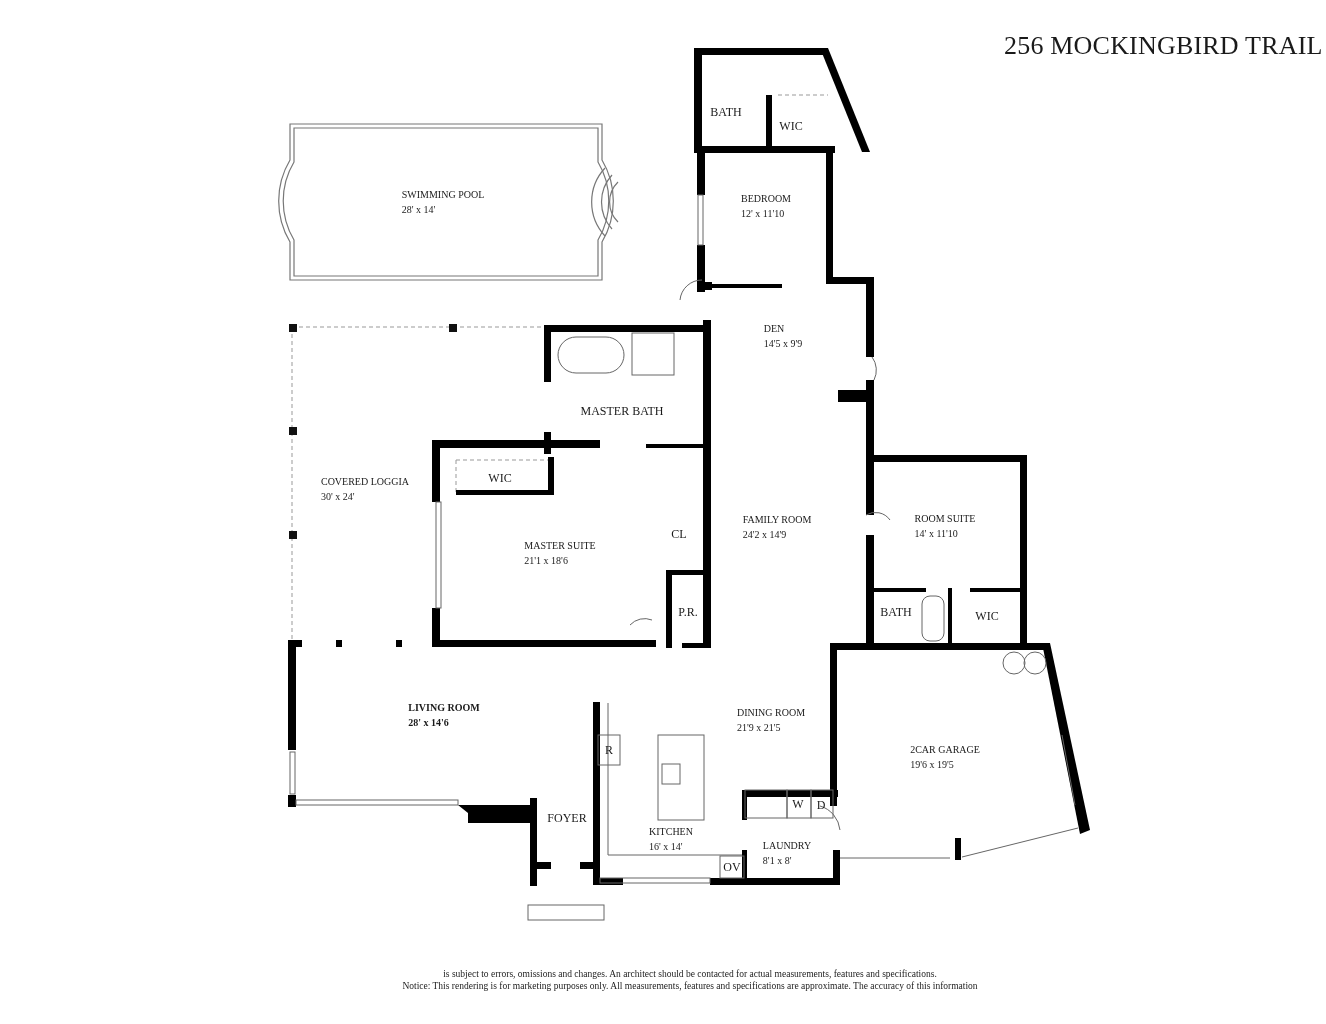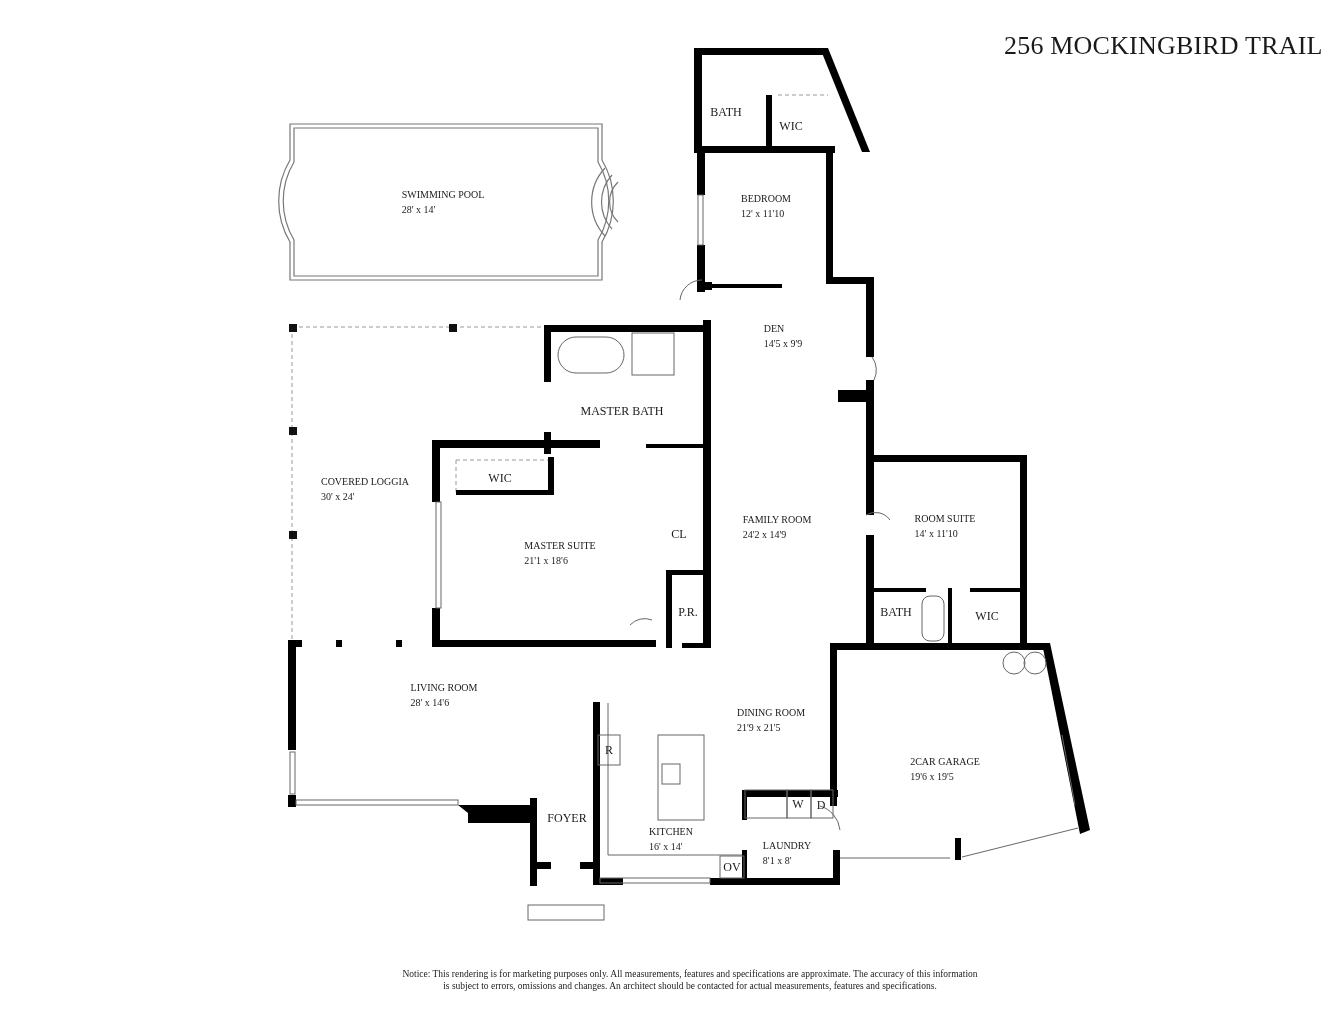--- a/index.html
+++ b/index.html
@@ -159,43 +159,43 @@
 <div class="lbl" style="left:777px; top:512px;">
   <span>FAMILY ROOM</span>
   <span class="dim">24'2 x 14'9</span>
 </div>
 <div class="lbl" style="left:945px; top:511px;">
   <span>ROOM SUITE</span>
   <span class="dim">14' x 11'10</span>
 </div>
 <div class="small" style="left:896px; top:612px;">BATH</div>
 <div class="small" style="left:987px; top:616px;">WIC</div>
-<div class="lbl" style="left:444px; top:680px;">
+<div class="lbl" style="left:444px; top:700px;font-weight:bold;">
   <span>LIVING ROOM</span>
   <span class="dim">28' x 14'6</span>
 </div>
 <div class="lbl" style="left:771px; top:705px;">
   <span>DINING ROOM</span>
   <span class="dim">21'9 x 21'5</span>
 </div>
-<div class="lbl" style="left:945px; top:742px;margin-top:12px;">
+<div class="lbl" style="left:945px; top:742px;">
   <span>2CAR GARAGE</span>
   <span class="dim">19'6 x 19'5</span>
 </div>
 <div class="lbl" style="left:671px; top:824px;">
   <span>KITCHEN</span>
   <span class="dim">16' x 14'</span>
 </div>
 <div class="lbl" style="left:787px; top:838px;">
   <span>LAUNDRY</span>
   <span class="dim">8'1 x 8'</span>
 </div>
 <div class="small" style="left:567px; top:818px;">FOYER</div>
 
 <div class="small" style="left:609px; top:750px;">R</div>
 <div class="small" style="left:798px; top:804px;">W</div>
 <div class="small" style="left:821px; top:805px;">D</div>
 <div class="small" style="left:732px; top:867px;">OV</div>
 
 <div class="notice">
+  <div>is subject to errors, omissions and changes. An architect should be contacted for actual measurements, features and specifications.</div>
   <div>Notice: This rendering is for marketing purposes only. All measurements, features and specifications are approximate. The accuracy of this information</div>
-  <div>is subject to errors, omissions and changes. An architect should be contacted for actual measurements, features and specifications.</div>
 </div>
 
 </body></html>

